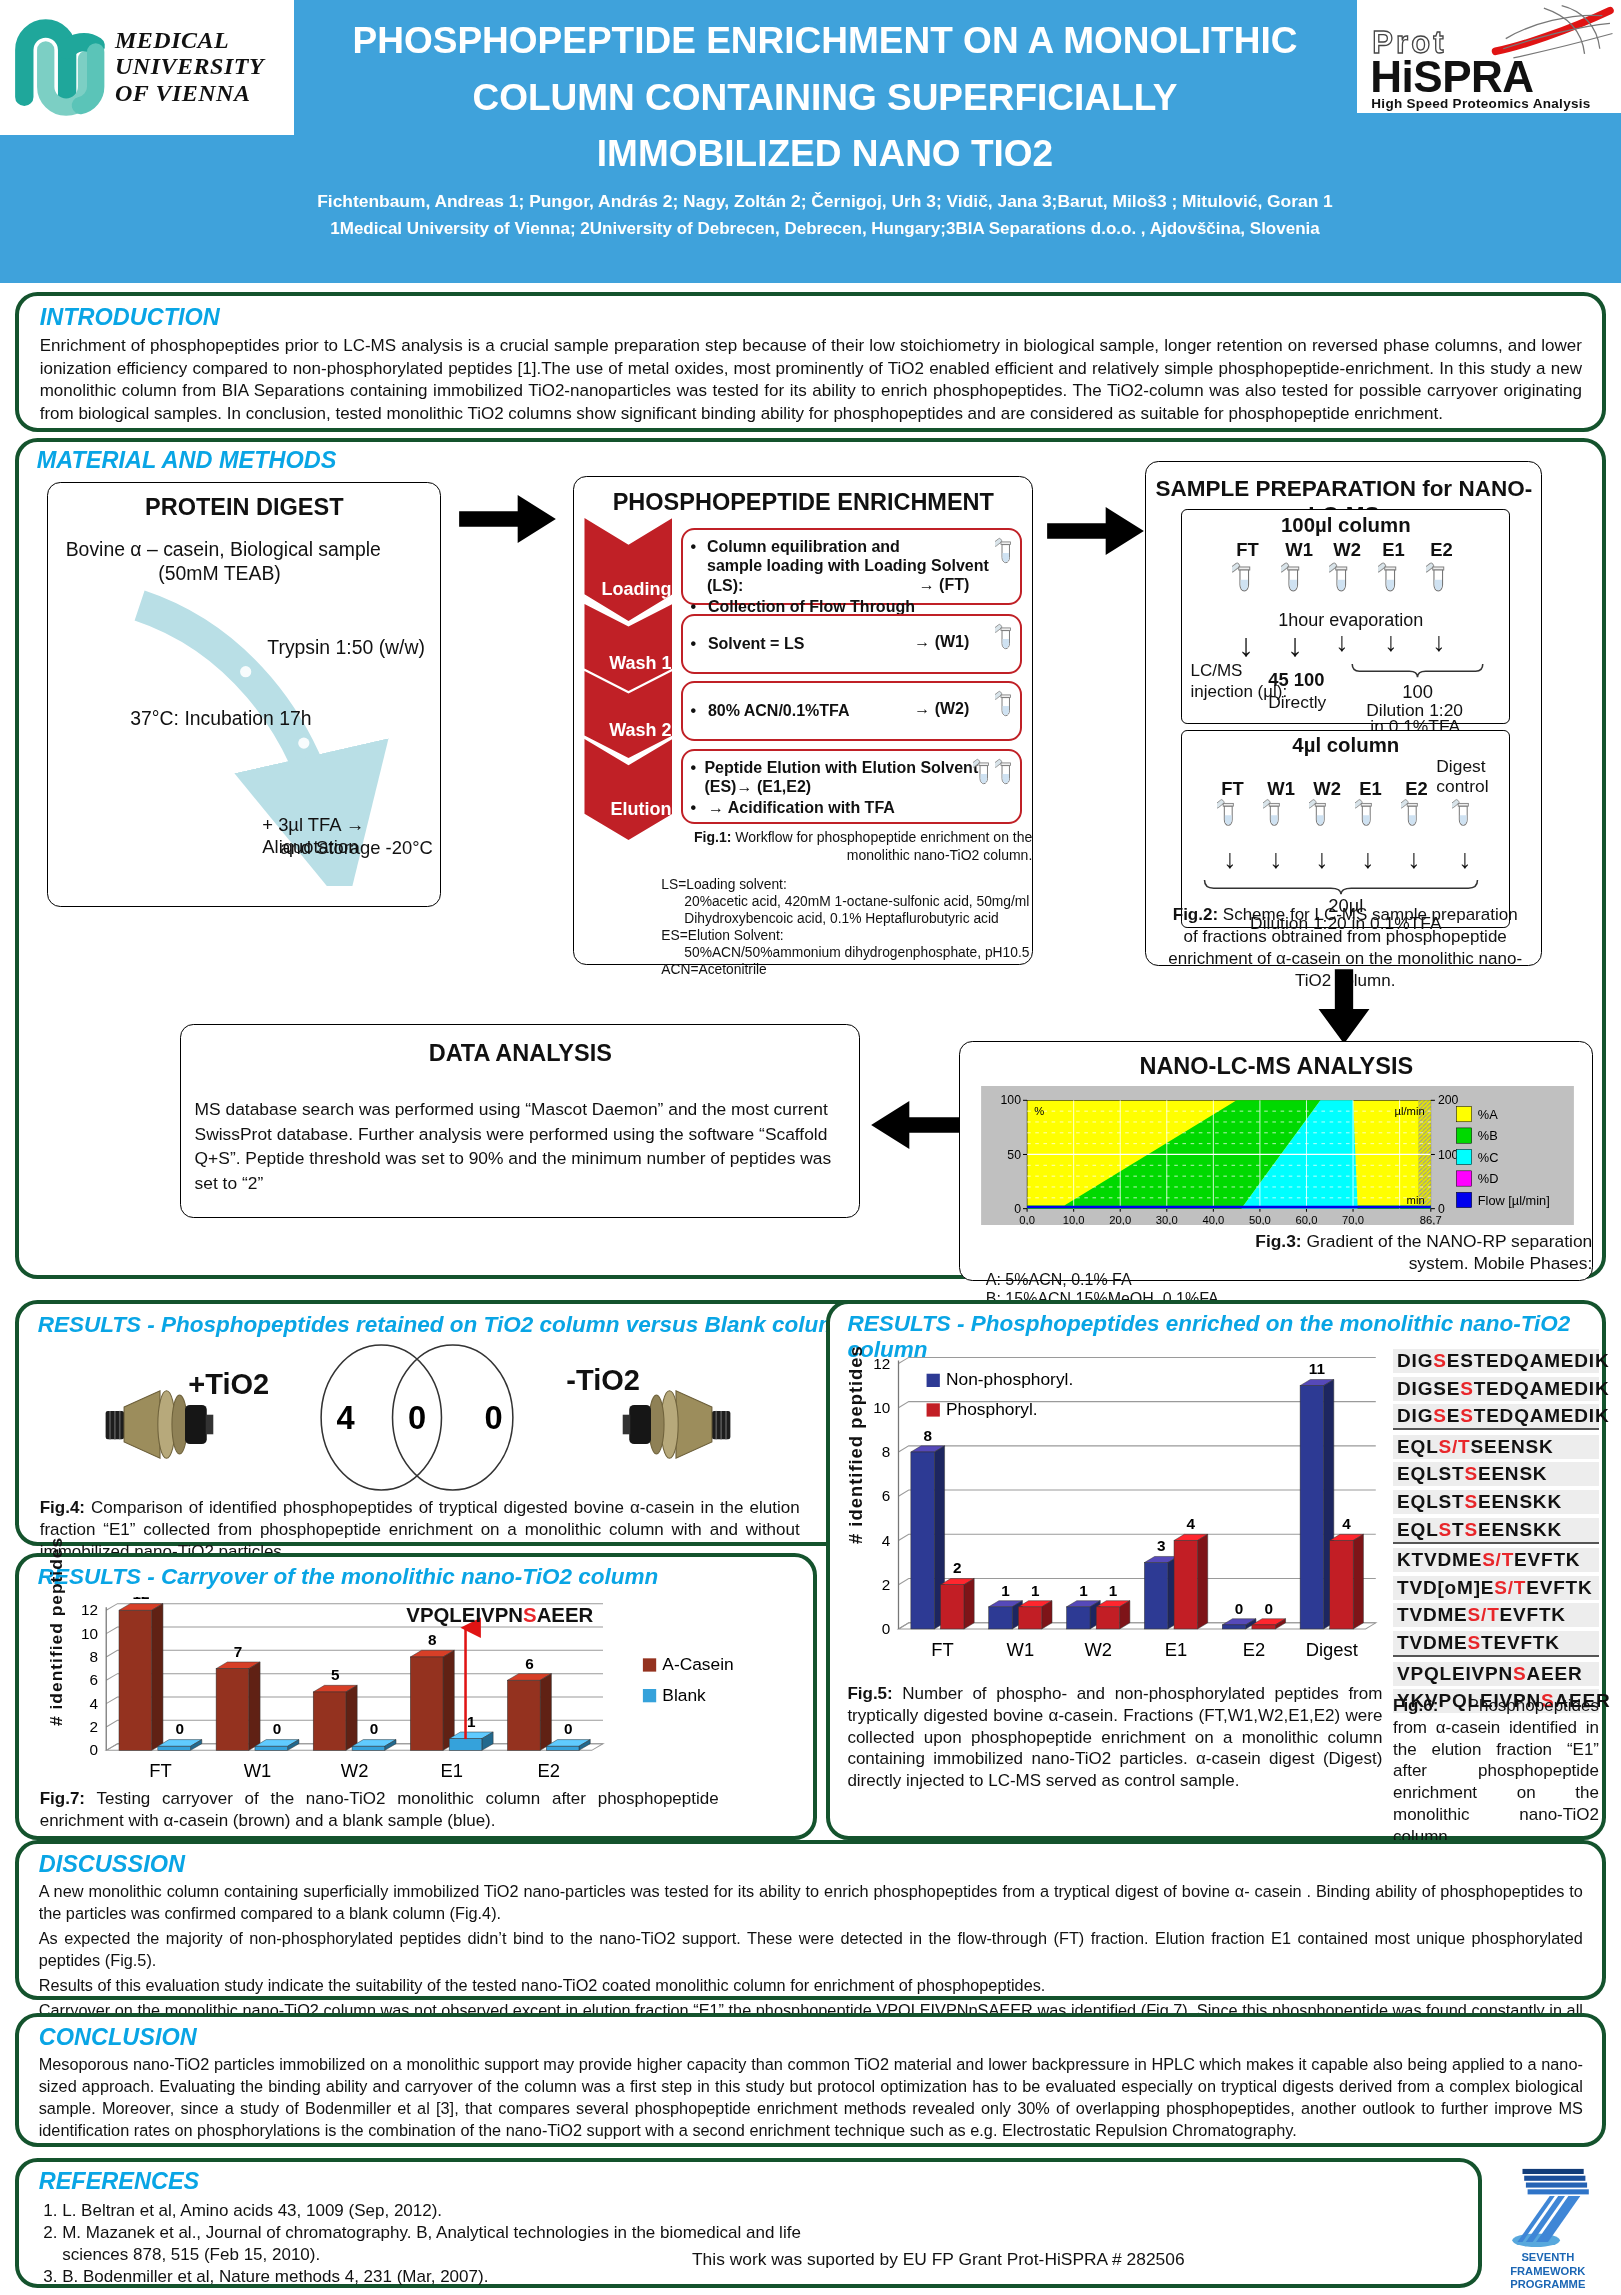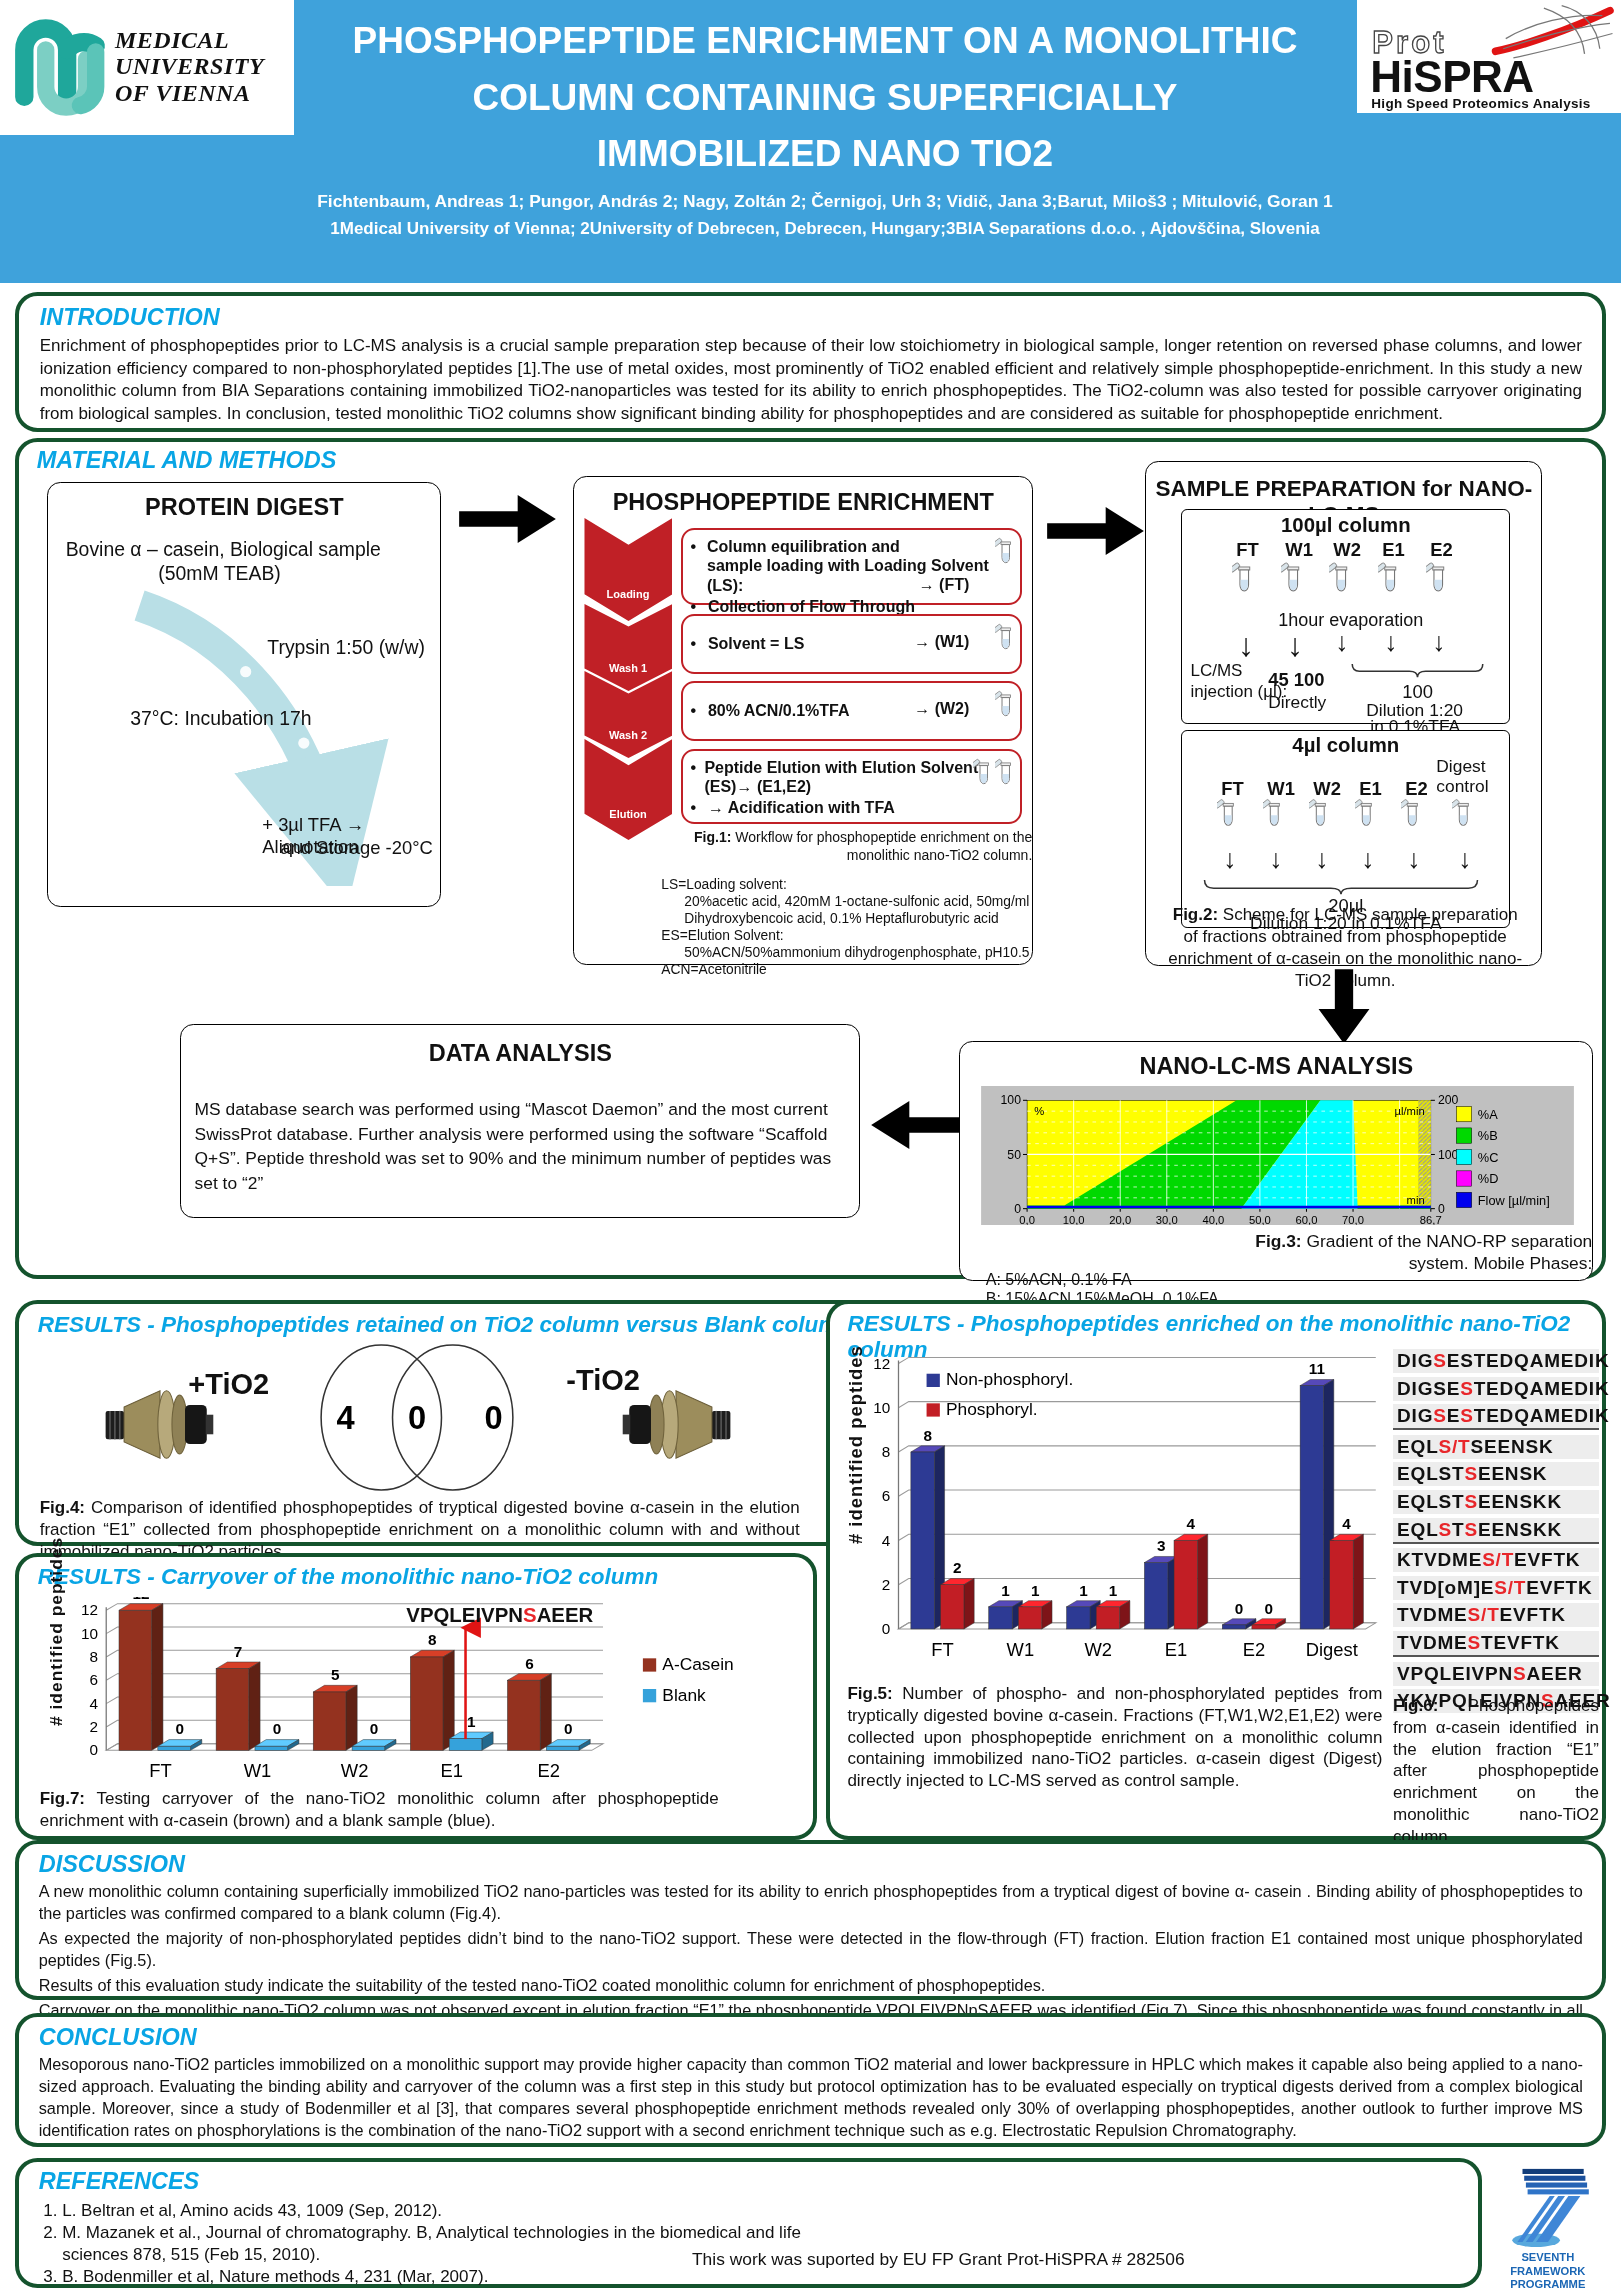--- a/index.html
+++ b/index.html
@@ -43,21 +43,21 @@
 #methods>h2{position:absolute;left:17.4px;top:5.1px;}
 #digest{left:28px;top:40px;width:394px;height:425px;}
 #enrich{left:554px;top:34px;width:460px;height:489px;}
 #sprep{left:1126px;top:19.4px;width:397px;height:505px;}
 #danal{left:161px;top:582px;width:680px;height:194px;}
 #nano{left:940px;top:599px;width:634px;height:240px;}
 .dtx{position:absolute;font-size:19.4px;}
 .estep,.chev{position:absolute;}
 .chev{left:10.2px;width:88px;background:var(--red);
       clip-path:polygon(0 0,50% 26%,100% 0,100% 74%,50% 100%,0 74%);}
-.chev span{position:absolute;left:0;right:1px;bottom:20%;text-align:center;color:#fff;font-weight:bold;font-size:11px;}
+.chev span{position:absolute;left:0;right:1px;bottom:20%;text-align:right;color:#fff;font-weight:bold;font-size:18px;}
 .ebox{position:absolute;left:107px;width:341px;background:#fff;border:2.6px solid var(--red);border-radius:13.3px;padding:5.1px 7.2px;}
 .ebul{display:flex;font-size:16px;font-weight:bold;line-height:1.22;margin:1.5px 0;}
 .ebul .dot{width:17.4px;}
 .bres{position:absolute;right:51px;font-size:16px;font-weight:bold;}
 .etube{position:absolute;right:4.1px;top:5.1px;}
 .sol{font-size:13.8px;line-height:1.24;}
 .spbox{position:absolute;border:1.5px solid #000;border-radius:6.1px;background:#fff;}
 .splab{font-size:18.4px;font-weight:bold;}
 .darr{font-size:29px;font-weight:bold;line-height:1;}
 

